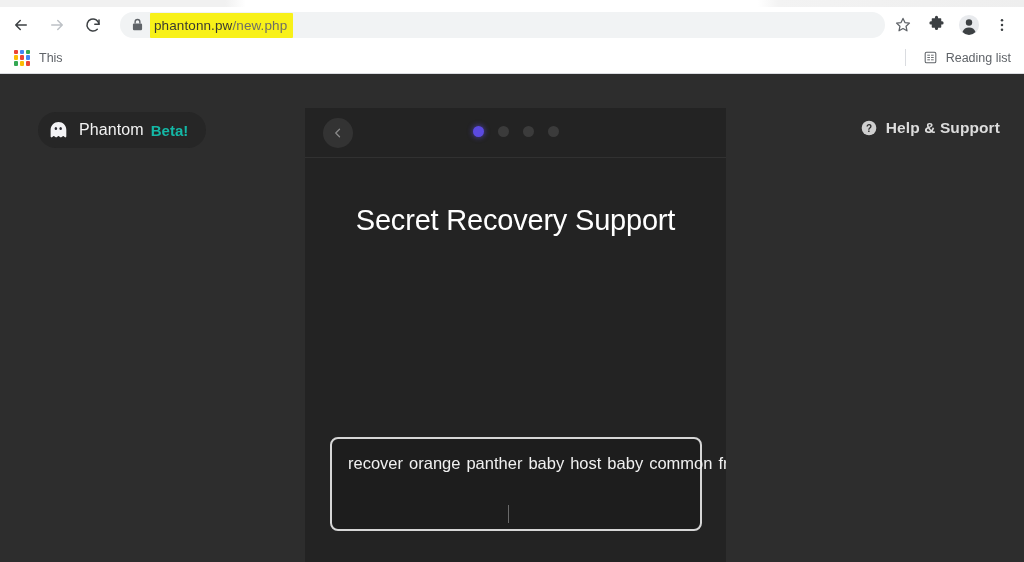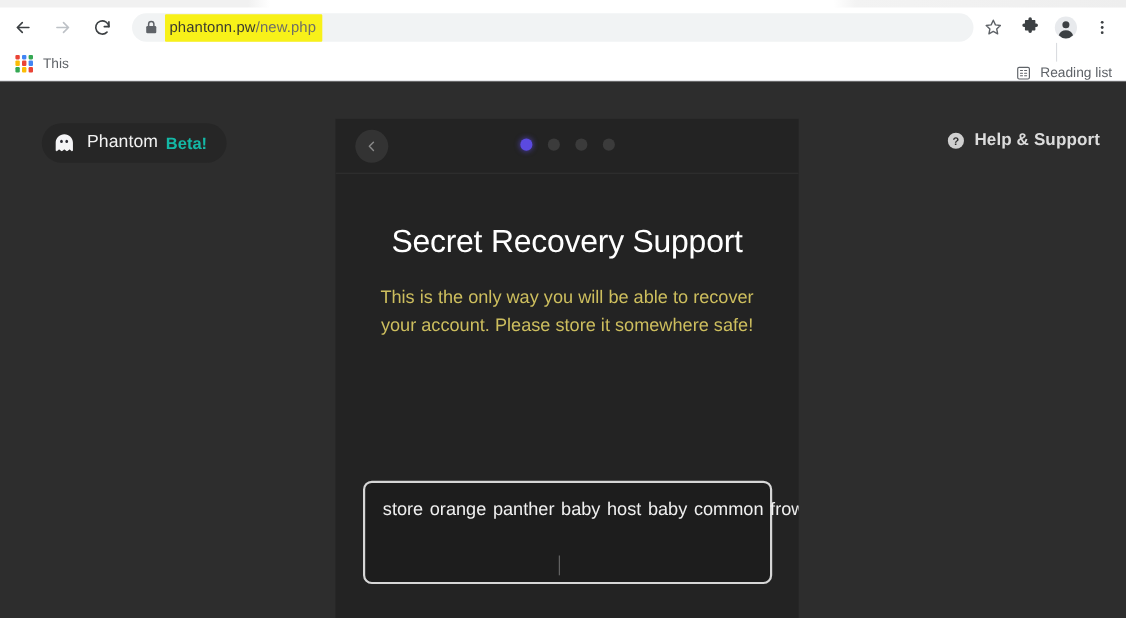--- a/index.html
+++ b/index.html
@@ -131,21 +131,20 @@
     flex: 0 0 auto;
   }
   .apps-grid i { display: block; border-radius: 1px; }
   .apps-label { font-size: 12.5px; color: #5f6368; }
 
   .bm-right {
     margin-left: auto;
     display: flex;
     align-items: center;
     padding-right: 8px;
-    flex-direction: column;
   }
   .bm-divider {
     width: 1px; height: 17px;
     background: #dadce0;
     margin-right: 12px;
   }
   .reading-list {
     display: flex; align-items: center;
     padding: 3px 5px;
     border-radius: 4px;
@@ -416,22 +415,21 @@
         <div class="dots">
           <span class="dot active" style="background: rgb(91, 74, 224);"></span>
           <span class="dot" style="background: rgb(59, 59, 59);"></span>
           <span class="dot" style="background: rgb(59, 59, 59);"></span>
           <span class="dot" style="background: rgb(59, 59, 59);"></span>
         </div>
       </div>
 
       <h1 class="card-title">Secret Recovery Support</h1>
 
-      <p class="card-warning">This is the only way you will be able to recover your account. Please store it somewhere safe!</p>
 
       <div class="phrase-box">
-        <div class="phrase-words"><span class="w">store</span><span class="w">orange</span><span class="w">panther</span><span class="w">baby</span><span class="w">host</span><span class="w">baby</span><span class="w">common</span><span class="w">frown</span></div>
+        <div class="phrase-words"><span class="w">recover</span><span class="w">orange</span><span class="w">panther</span><span class="w">baby</span><span class="w">host</span><span class="w">baby</span><span class="w">common</span><span class="w">frown</span></div>
         <span class="caret"></span>
       </div>
 
     </div>
   </div>
 </div>
 
 </body></html>

